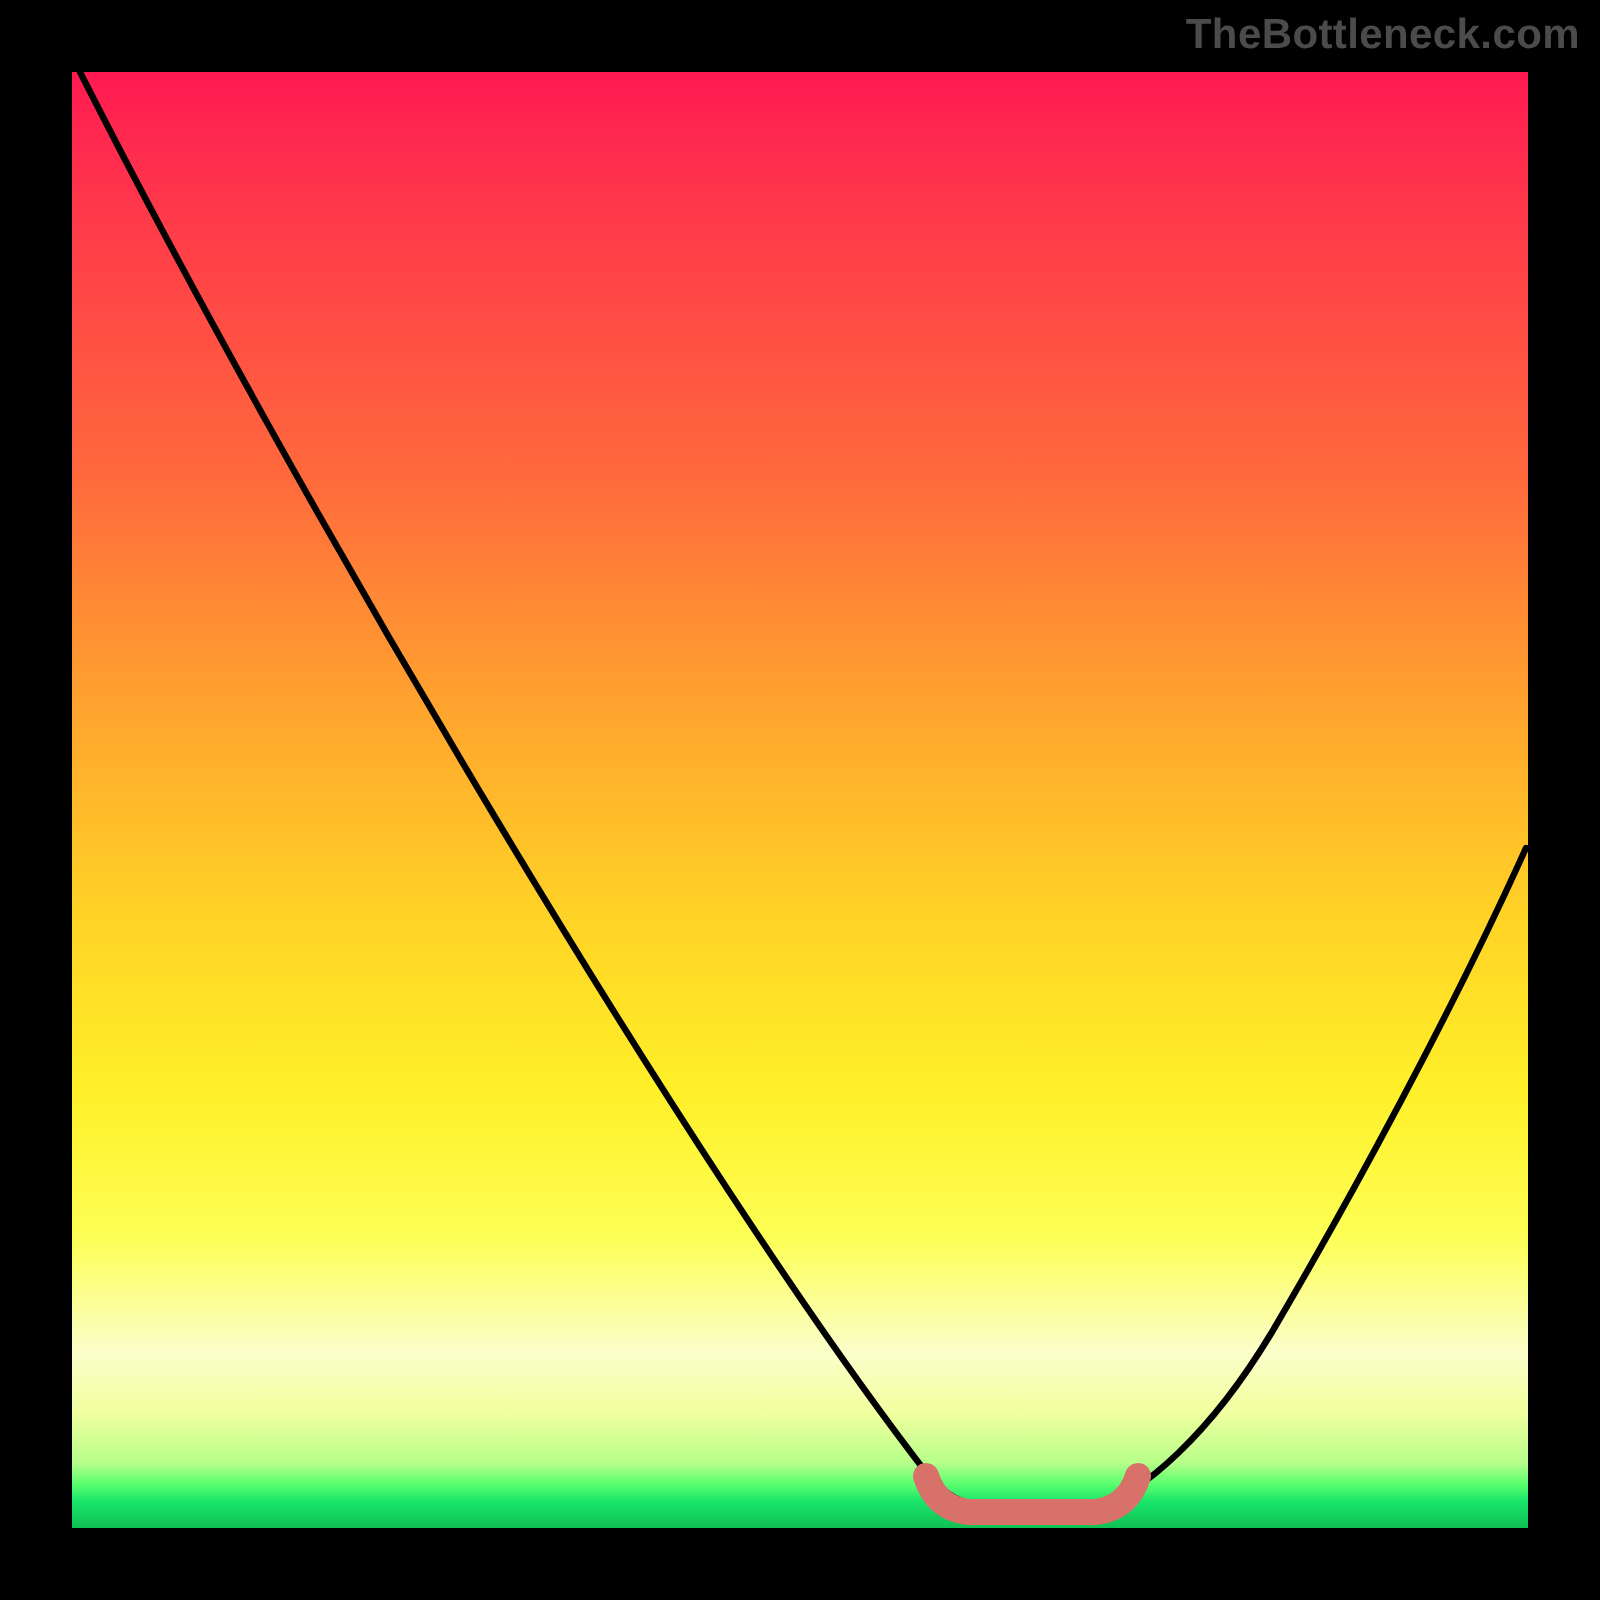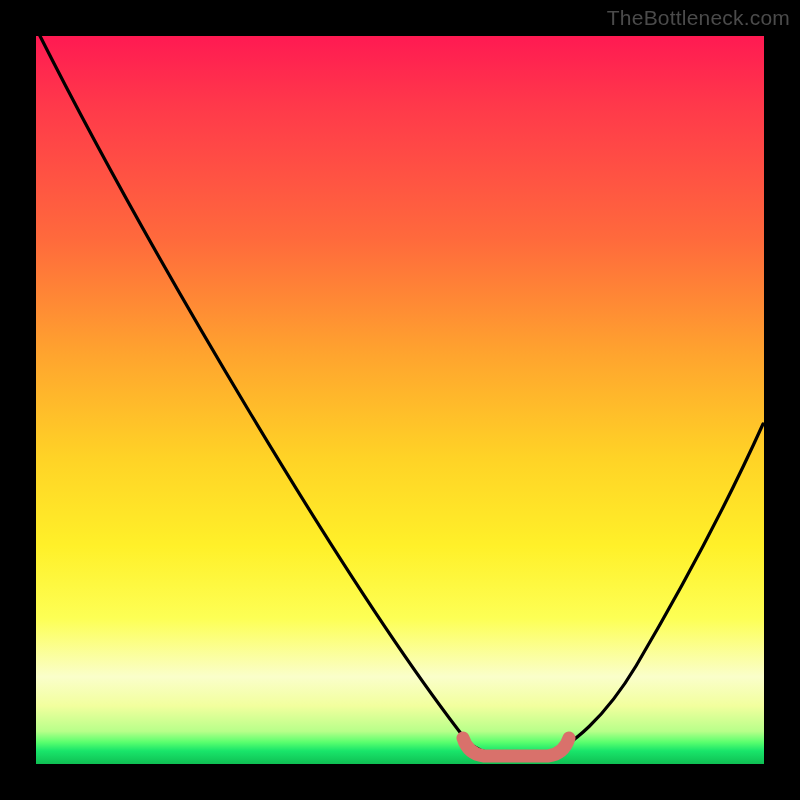--- a/index.html
+++ b/index.html
@@ -43,21 +43,21 @@
       #0fbf53 100%
     );
   }
   .watermark {
     position: absolute;
     top: 6px;
     right: 10px;
     color: #4b4b4b;
     font-size: 21px;
     letter-spacing: 0.2px;
-    font-weight: 400;
+    font-weight: 700;
     user-select: none;
   }
   svg.curve {
     position: absolute;
     left: 0;
     top: 0;
     width: 728px;
     height: 728px;
     overflow: visible;
   }

